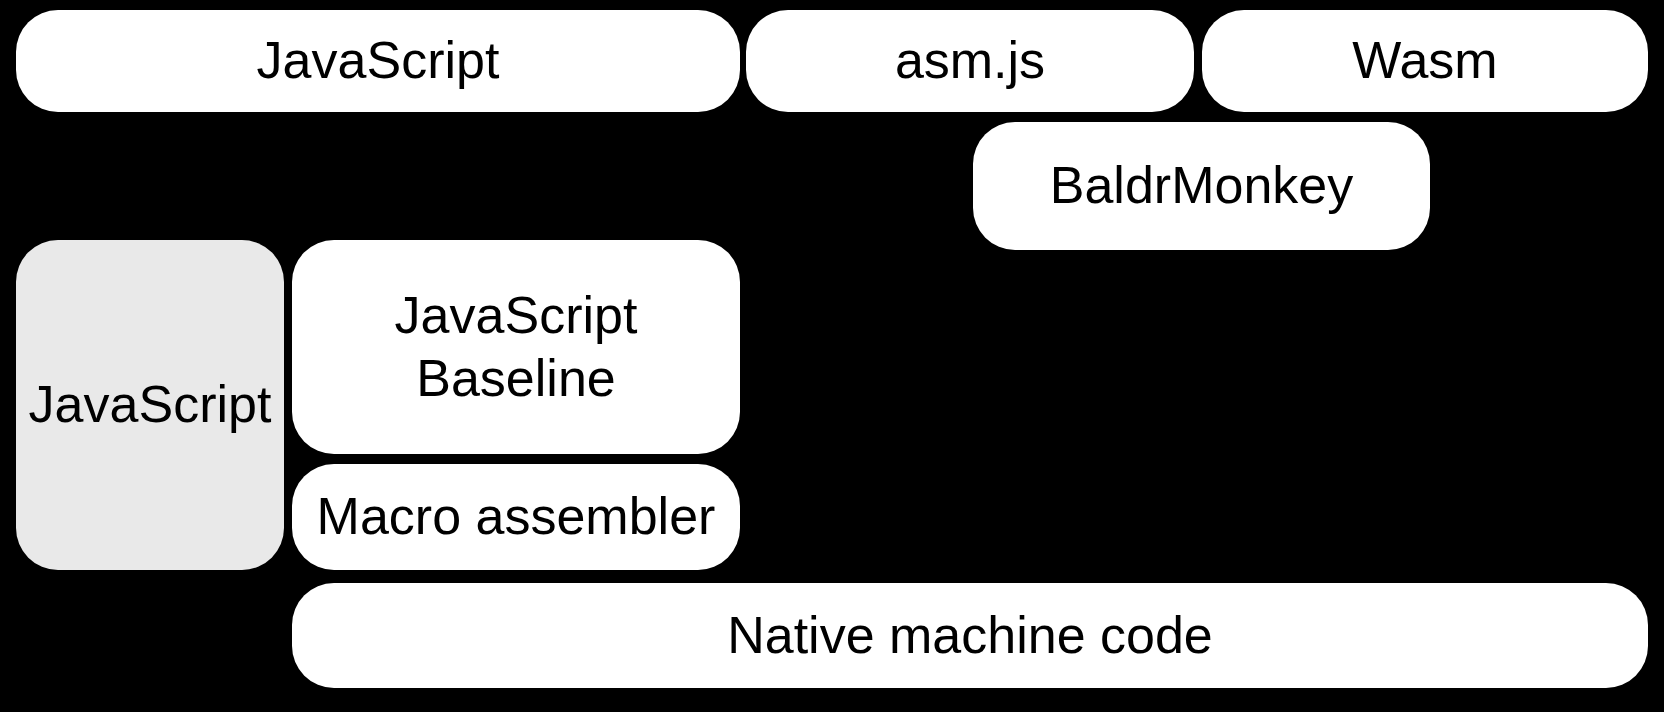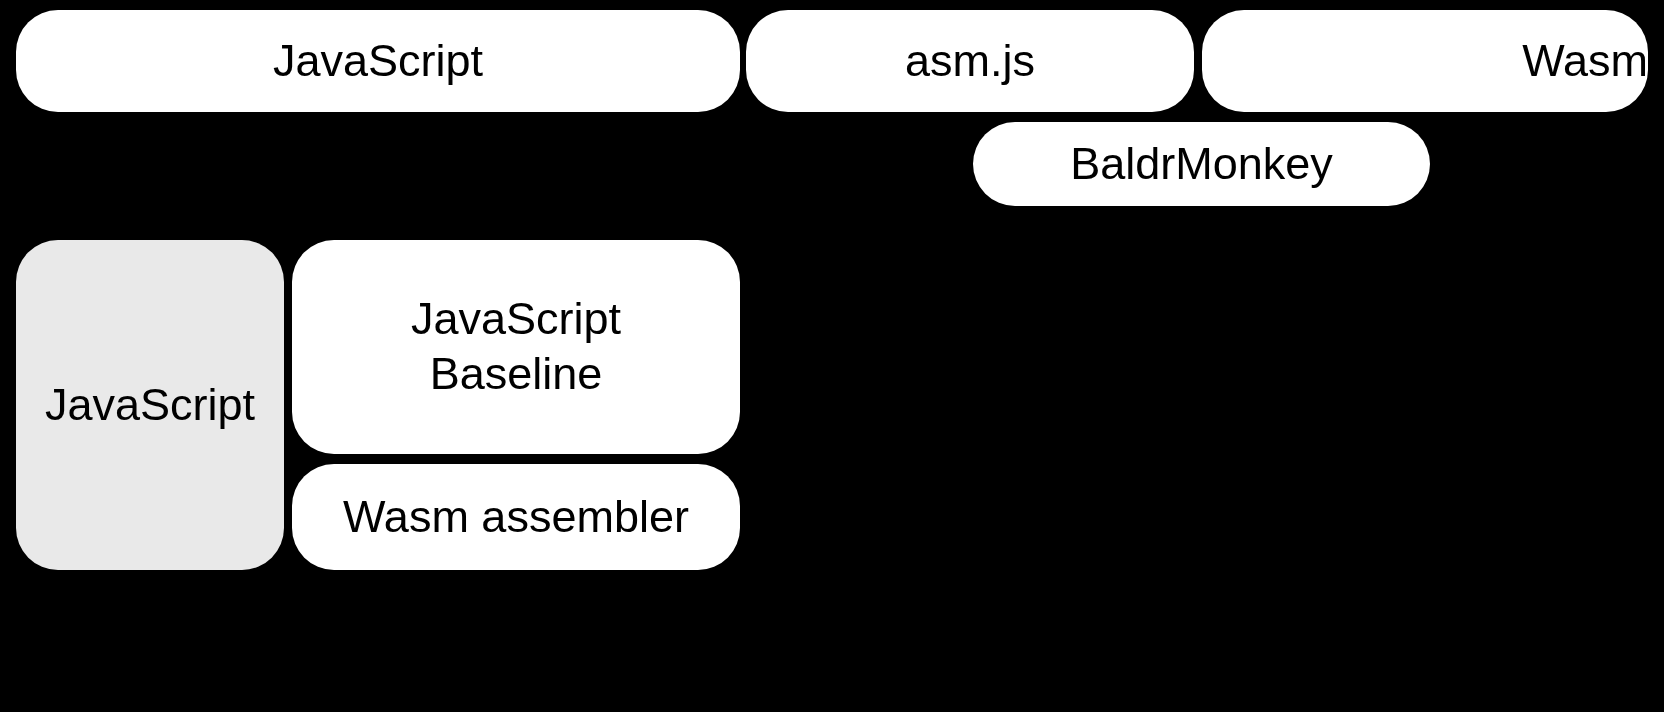--- a/index.html
+++ b/index.html
@@ -17,33 +17,33 @@
   }
   .box {
     position: absolute;
     border-radius: 42px;
     display: flex;
     align-items: center;
     justify-content: center;
     box-sizing: border-box;
   }
   .label {
-    font-size: 45px;
+    font-size: 52px;
     line-height: 1.22;
     color: #000000;
     text-align: center;
     white-space: pre-line;
     letter-spacing: 0px;
   }
   
   .b-javascript  { left: 16px;   top: 10px;  width: 724px;  height: 102px; }
   .b-asmjs       { left: 746px;  top: 10px;  width: 448px;  height: 102px; }
-  .b-wasm        { left: 1202px; top: 10px;  width: 446px;  height: 102px; justify-content: flex-end; }
+  .b-wasm        { left: 1202px; top: 10px;  width: 446px;  height: 102px; }
   .b-bytecode    { left: 16px;   top: 122px; width: 951px;  height: 108px; }
-  .b-baldrmonkey { left: 973px;  top: 122px; width: 457px;  height: 84px; }
+  .b-baldrmonkey { left: 973px;  top: 122px; width: 457px;  height: 128px; }
   .b-interpreter { left: 16px;   top: 240px; width: 268px;  height: 330px; }
   .b-baseline    { left: 292px;  top: 240px; width: 448px;  height: 214px; }
   .b-macro       { left: 292px;  top: 464px; width: 448px;  height: 106px; }
   .b-ionmir      { left: 746px;  top: 240px; width: 448px;  height: 101px; }
   .b-cranelift   { left: 746px;  top: 350px; width: 902px;  height: 221px; }
   .b-native      { left: 292px;  top: 583px; width: 1356px; height: 105px; }
 </style>
 </head>
 <body>
 
@@ -69,19 +69,22 @@
   <div class="box b-interpreter" style="background: rgb(233, 233, 233);">
     <span class="label">JavaScript</span>
   </div>
 
   <div class="box b-baseline" style="background: rgb(255, 255, 255);">
     <span class="label">JavaScript
 Baseline</span>
   </div>
 
   <div class="box b-macro" style="background: rgb(255, 255, 255);">
-    <span class="label">Wasm assembler</span>
+    <span class="label">Macro assembler</span>
   </div>
 
 
 
+  <div class="box b-native" style="background: rgb(255, 255, 255);">
+    <span class="label">Native machine code</span>
+  </div>
 
 </div>
 
 </body></html>

